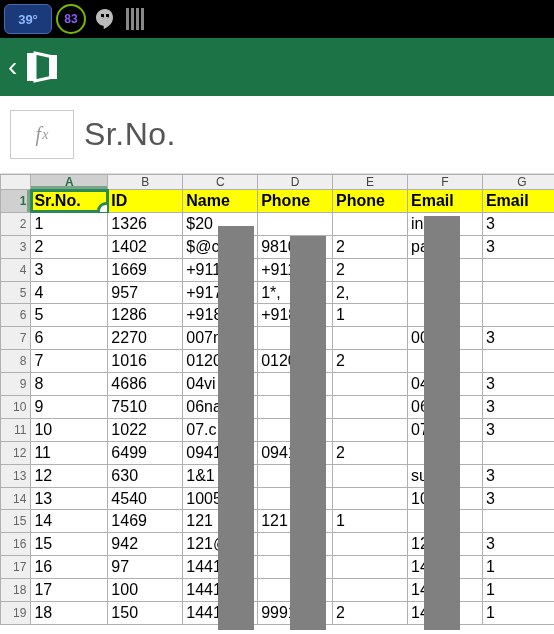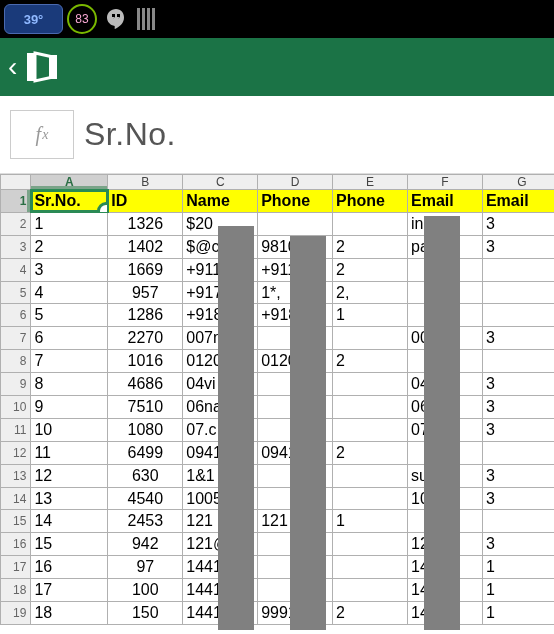--- a/index.html
+++ b/index.html
@@ -1,21 +1,21 @@
 <!DOCTYPE html>
 <html><head>
 <meta charset="utf-8">
 <style>
   * { box-sizing: border-box; margin: 0; padding: 0; }
   html, body { width: 554px; height: 634px; font-family: "Segoe UI", Arial, sans-serif; overflow: hidden; background: #fff; }
 
   
   .statusbar { height: 38px; background: #000; display: flex; align-items: center; padding: 0 4px; gap: 4px; }
-  .badge-temp { width: 59px; height: 30px; background: #1a3a7a; border: 1px solid #4a6ab0; border-radius: 6px; color: #8fb8ff; font-size: 13px; font-weight: 600; display: flex; align-items: center; justify-content: center; }
-  .badge-circle { width: 30px; height: 30px; border: 2px solid #7ab800; border-radius: 50%; color: #f9a8d4; font-size: 12px; font-weight: 400; display: flex; align-items: center; justify-content: center; }
+  .badge-temp { width: 48px; height: 30px; background: #1a3a7a; border: 1px solid #4a6ab0; border-radius: 6px; color: #8fb8ff; font-size: 13px; font-weight: 600; display: flex; align-items: center; justify-content: center; }
+  .badge-circle { width: 30px; height: 30px; border: 2px solid #7ab800; border-radius: 50%; color: #8b5cf6; font-size: 12px; font-weight: 700; display: flex; align-items: center; justify-content: center; }
   .hangouts-icon { width: 30px; height: 30px; display: flex; align-items: center; justify-content: center; }
   .books-icon { width: 22px; height: 30px; display: flex; align-items: center; justify-content: center; }
   .vbar { width: 3px; background: #888; margin: 0 1px; }
   .vbar:nth-child(1){height:22px} .vbar:nth-child(2){height:22px} .vbar:nth-child(3){height:22px} .vbar:nth-child(4){height:22px}
 
   
   .titlebar { height: 58px; background: #1b7346; display: flex; align-items: center; padding: 0 8px; }
   .back-caret { color: #fff; font-size: 28px; font-weight: 300; margin-right: 6px; }
   .office-logo { display: flex; align-items: center; }
 
@@ -34,21 +34,21 @@
   th, td { border: 1px solid #b0b0b0; font-size: 16px; text-align: left; padding: 0 3px; height: 22.9px; overflow: hidden; white-space: nowrap; background: #fff; }
   thead th { background: #efefef; color: #444; font-weight: 400; text-align: center; height: 14px; font-size: 12px; padding: 0; }
   thead th.sel { background: #d0d0d0; color: #2a6e44; font-weight: 600; position: relative; }
   thead th.sel::after { content:''; position:absolute; left:0; right:0; bottom:0; height:3px; background:#7aa489; }
   tbody th { background: #efefef; color: #666; font-weight: 400; text-align: right; font-size: 12px; padding: 0 4px 0 0; }
   tbody th.sel { background: #d0d0d0; color: #2a6e44; font-weight: 600; position:relative; }
   tbody th.sel::after { content:''; position:absolute; top:0; bottom:0; right:0; width:3px; background:#7aa489; }
   tr.hdr td { background: #ffff00; font-weight: 700; color: #000; }
   td.selcell { outline: 3px solid #2a8a55; outline-offset: -2px; position: relative; }
   td.selcell::after { content:''; position:absolute; width:12px; height:12px; background:#fff; border:3px solid #2a8a55; border-radius:50%; right:-8px; bottom:-8px; }
-  td.num { text-align: center; }
+  td.num { text-align: left; }
 
   
   .redact { position: absolute; background: #808080; }
 </style>
 </head>
 <body>
 
 <div class="statusbar">
   <div class="badge-temp">39°</div>
   <div class="badge-circle">83</div>
@@ -205,21 +205,21 @@
           <td class="num">7510</td>
           <td>06na</td>
           <td></td>
           <td></td>
           <td>06        r</td>
           <td>3</td>
         </tr>
         <tr>
           <th>11</th>
           <td>10</td>
-          <td class="num">1080</td>
+          <td class="num">1022</td>
           <td>07.c</td>
           <td></td>
           <td></td>
           <td>07        t</td>
           <td>3</td>
         </tr>
         <tr>
           <th>12</th>
           <td>11</td>
           <td class="num">6499</td>
@@ -245,21 +245,21 @@
           <td class="num">4540</td>
           <td>1005</td>
           <td></td>
           <td></td>
           <td>10       76</td>
           <td>3</td>
         </tr>
         <tr>
           <th>15</th>
           <td>14</td>
-          <td class="num">2453</td>
+          <td class="num">1469</td>
           <td>121</td>
           <td>121</td>
           <td>1</td>
           <td></td>
           <td></td>
         </tr>
         <tr>
           <th>16</th>
           <td>15</td>
           <td class="num">942</td>

